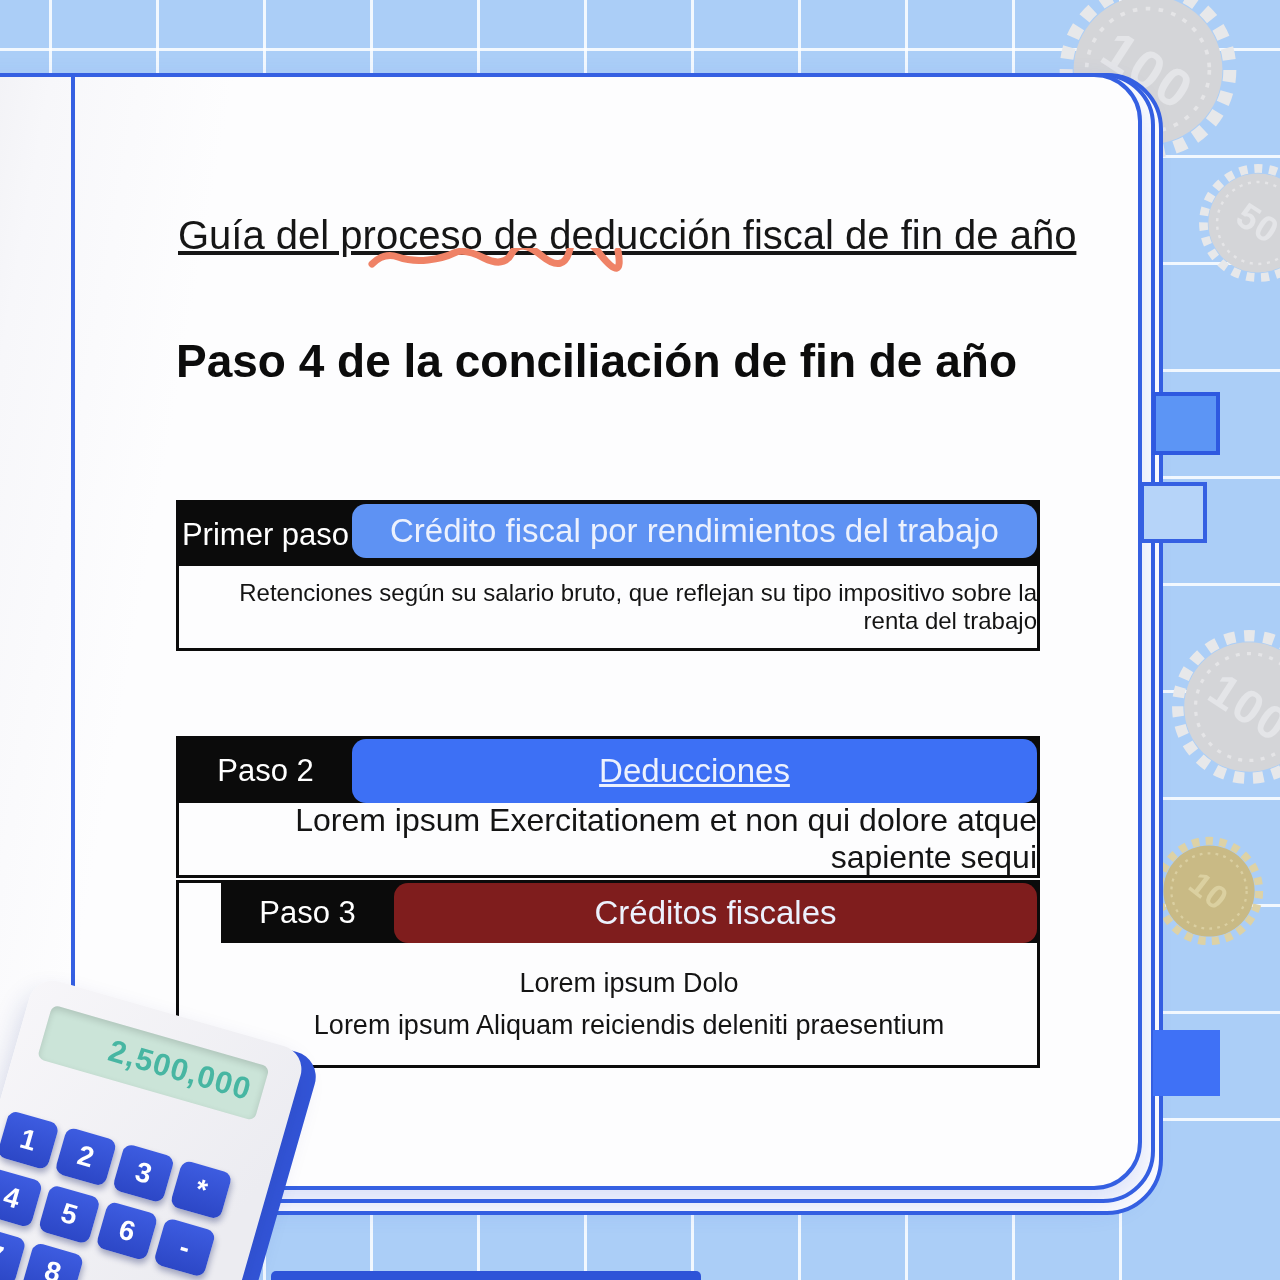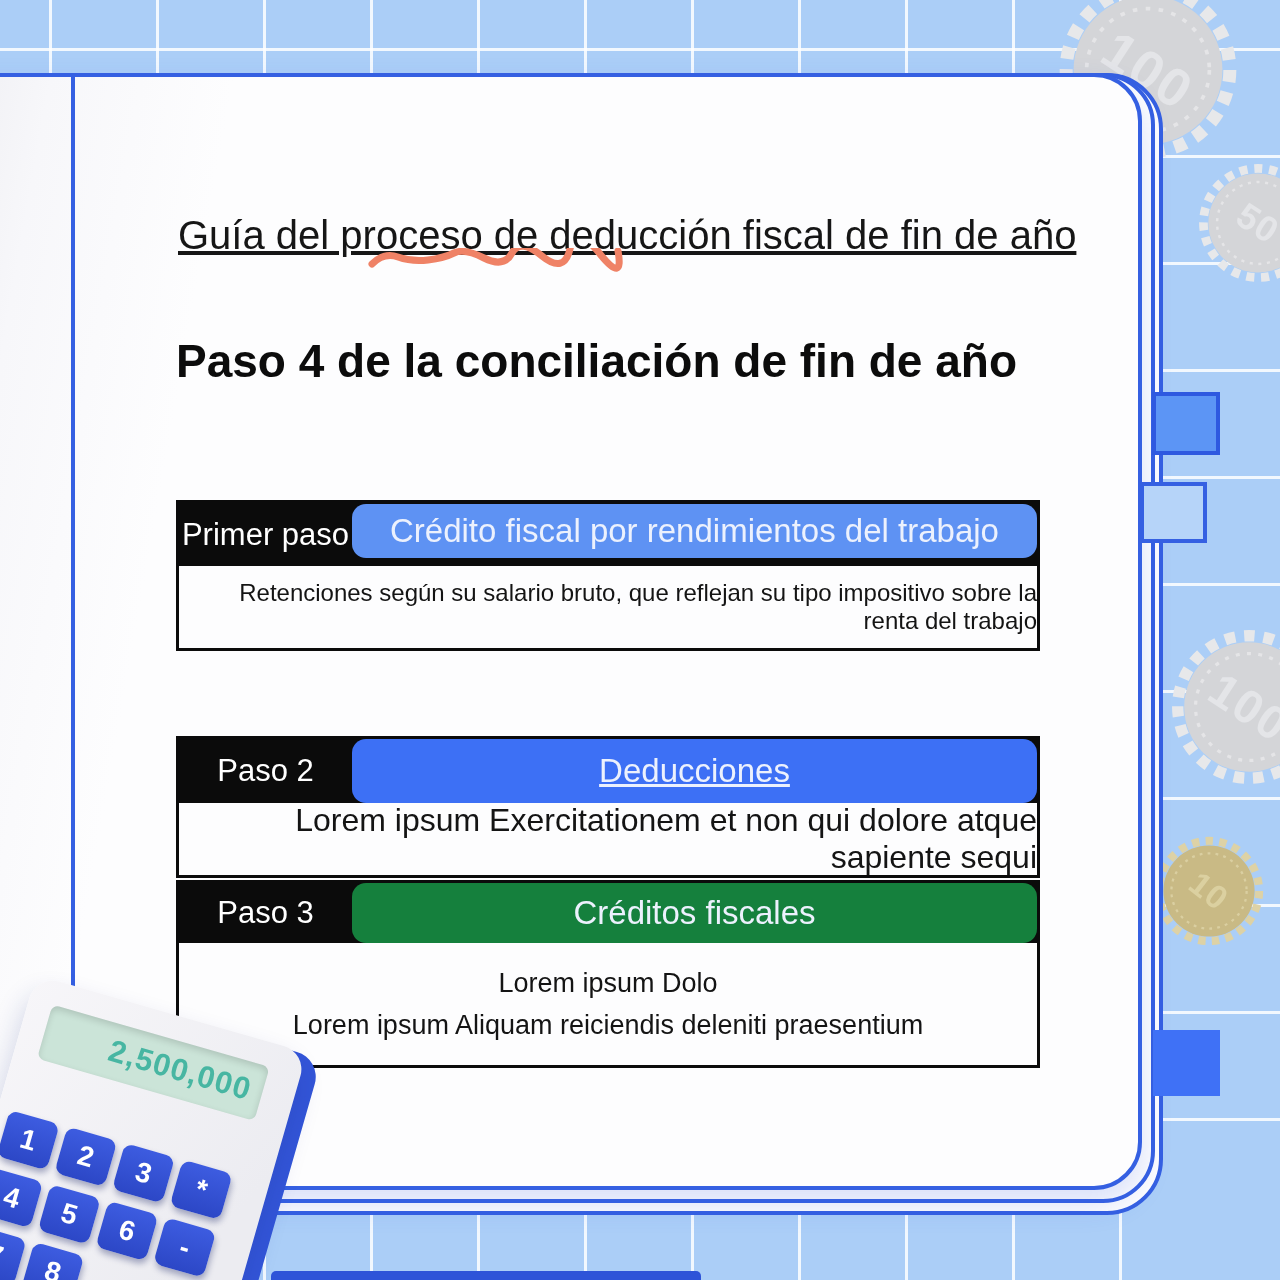--- a/index.html
+++ b/index.html
@@ -37,30 +37,30 @@
   #tab3{left:1153px;top:1030px;width:67px;height:66px;background:#3f71f6;}
 
   
   .title{position:absolute;left:178px;top:213px;font-size:40px;color:#161616;z-index:4;white-space:nowrap;text-decoration:underline;}
   .wave{position:absolute;left:368px;top:248px;z-index:4;}
   .heading{position:absolute;left:176px;top:334px;font-size:46px;font-weight:800;color:#0c0c0c;z-index:4;white-space:nowrap;}
 
   
   .step{position:absolute;left:176px;width:864px;box-sizing:border-box;border:3px solid #0b0b0b;
         background:#fdfdfe;z-index:4;}
-  #step1{top:500px;} #step2{top:692px;margin-top:44px;} #step3{top:880px;}
+  #step1{top:500px;} #step2{top:692px;margin-top:44px;} #step3{top:880px;padding-left:42px;}
   .step-header{display:flex;background:#0b0b0b;}
   #step1 .step-header{height:63px;} #step2 .step-header{height:64px;} #step3 .step-header{height:60px;}
   .step-label{width:173px;flex:0 0 173px;display:flex;align-items:center;justify-content:center;
               color:#ffffff;font-size:31px;white-space:nowrap;}
   .step-title{flex:1;display:flex;align-items:center;justify-content:center;
               color:#ecf1fd;font-size:33px;white-space:nowrap;border-radius:14px;}
   #step1 .step-title{background:#5e92f3;margin:1px 0 8px 0;}
   #step2 .step-title{background:#3d70f5;text-decoration:underline;}
-  #step3 .step-title{background:#15803d;}
+  #step3 .step-title{background:#7f1d1d;}
   .step-body{display:flex;flex-direction:column;justify-content:center;align-items:center;
              text-align:right;color:#141414;row-gap:11px;}
   #step1 .step-body{height:82px;font-size:24px;}
   #step2 .step-body{height:72px;font-size:32px;}
   #step3 .step-body{height:122px;font-size:27px;}
 
   
   .calculator{position:absolute;left:36px;top:975px;width:282px;height:440px;
               transform:rotate(16deg);transform-origin:0 0;z-index:6;}
   .calc-depth{position:absolute;left:16px;top:2px;width:282px;height:438px;background:#3355d8;border-radius:26px;}

